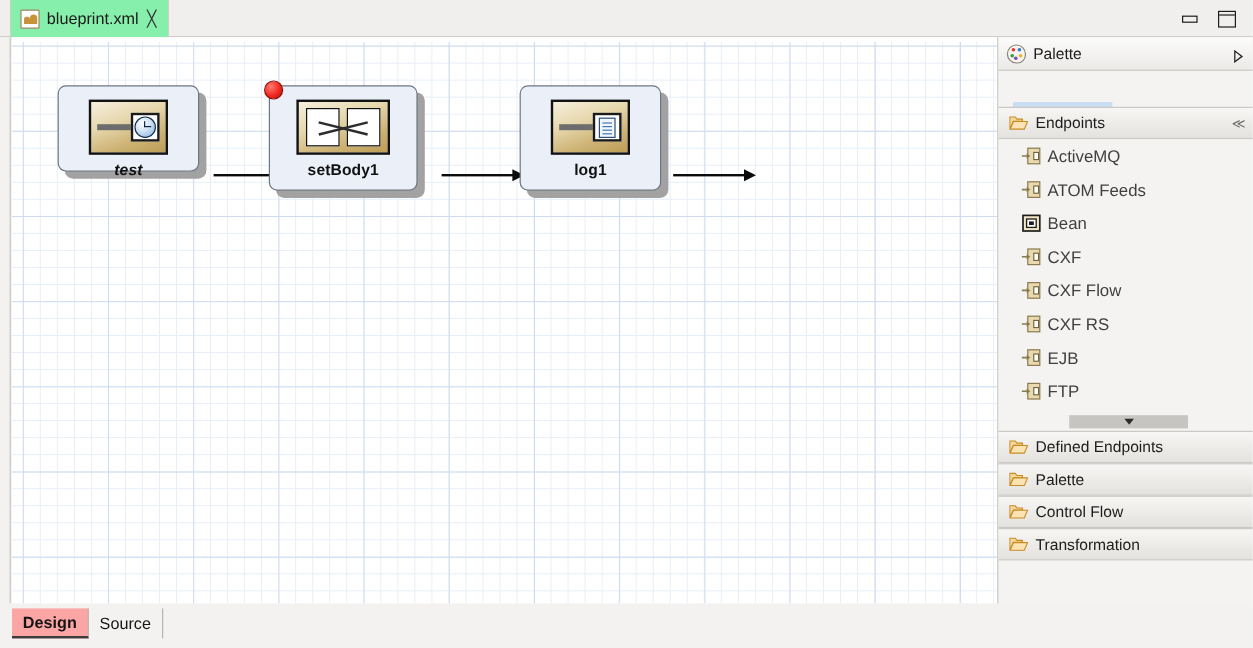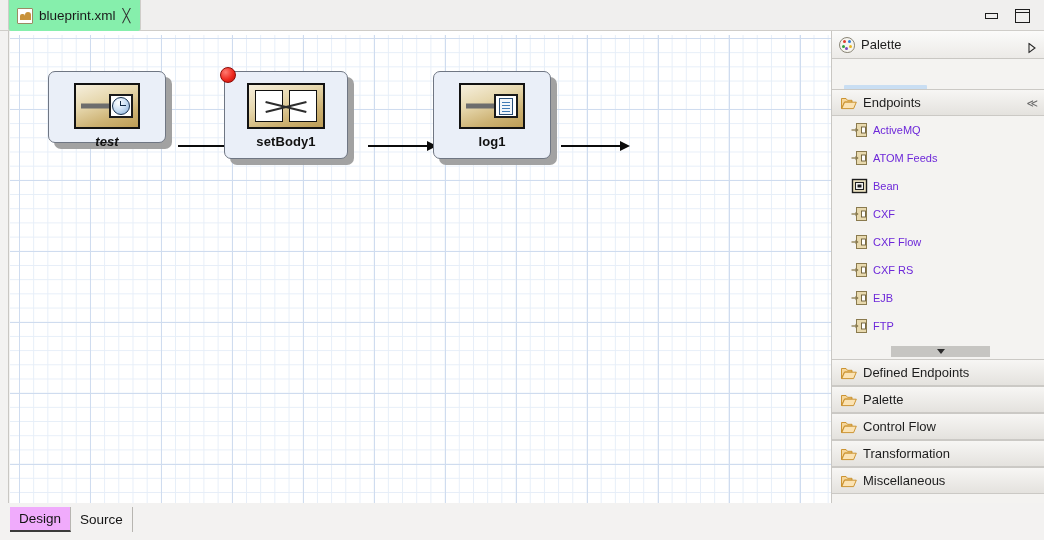--- a/index.html
+++ b/index.html
@@ -357,21 +357,21 @@
     height: 243px;
     overflow: hidden;
   }
   .compItem {
     height: 28px;
     display: flex; align-items: center;
     padding-left: 19px;
     box-sizing: border-box;
   }
   .epIcon { width: 17px; height: 16px; margin-right: 5px; flex: none; }
-  .compLabel { font-size: 11px; color: #6d28d9; white-space: nowrap; }
+  .compLabel { font-size: 14px; color: #404040; white-space: nowrap; }
 
   .scrollDown {
     position: absolute;
     left: 59px; bottom: 2px;
     width: 99px; height: 11px;
     background: #c6c5c2;
     display: flex; align-items: center; justify-content: center;
   }
   .scrollDown i {
     width: 0; height: 0;
@@ -396,22 +396,22 @@
     height: 25px;
     display: flex; align-items: center;
     padding: 0 9px;
     font-size: 13.5px;
     color: #141414;
     box-sizing: border-box;
     border-right: 1px solid #b7b5b1;
     cursor: pointer;
   }
   .tab.active {
-    font-weight: normal;
-    background: #f0abfc;
+    font-weight: bold;
+    background: #fca5a5;
     border-bottom: 2px solid #3b3b3b;
   }
   .tab.last { border-right: 1px solid #b7b5b1; }
 </style>
 </head>
 <body>
 
 <div id="app">
 
   <div class="titlebar">
@@ -657,29 +657,20 @@
       <div class="catBar">
         <span class="folderIcon">
           <svg width="16" height="13" viewBox="0 0 16 13">
               <path d="M0.5 11.5 L0.5 1.5 L5 1.5 L6.5 3.3 L11 3.3 L11 5 L3.5 5 L0.5 11.5 Z" fill="#f6d69a" stroke="#c78b22" stroke-width="0.9"></path>
               <path d="M3.6 5.2 L15.3 5.2 L12.6 11.6 L0.8 11.6 Z" fill="#fbe3b4" stroke="#c78b22" stroke-width="0.9"></path>
             </svg>
         </span>
         <span class="catLabel">Transformation</span>
       </div>
 
-      <div class="catBar">
-        <span class="folderIcon">
-          <svg width="16" height="13" viewBox="0 0 16 13">
-              <path d="M0.5 11.5 L0.5 1.5 L5 1.5 L6.5 3.3 L11 3.3 L11 5 L3.5 5 L0.5 11.5 Z" fill="#f6d69a" stroke="#c78b22" stroke-width="0.9"></path>
-              <path d="M3.6 5.2 L15.3 5.2 L12.6 11.6 L0.8 11.6 Z" fill="#fbe3b4" stroke="#c78b22" stroke-width="0.9"></path>
-            </svg>
-        </span>
-        <span class="catLabel">Miscellaneous</span>
-      </div>
 
     </div>
   </div>
 
   <div class="bottomBar">
     <div class="tabs">
       <div class="tab active">
         <span>Design</span>
       </div>
       <div class="tab last">

